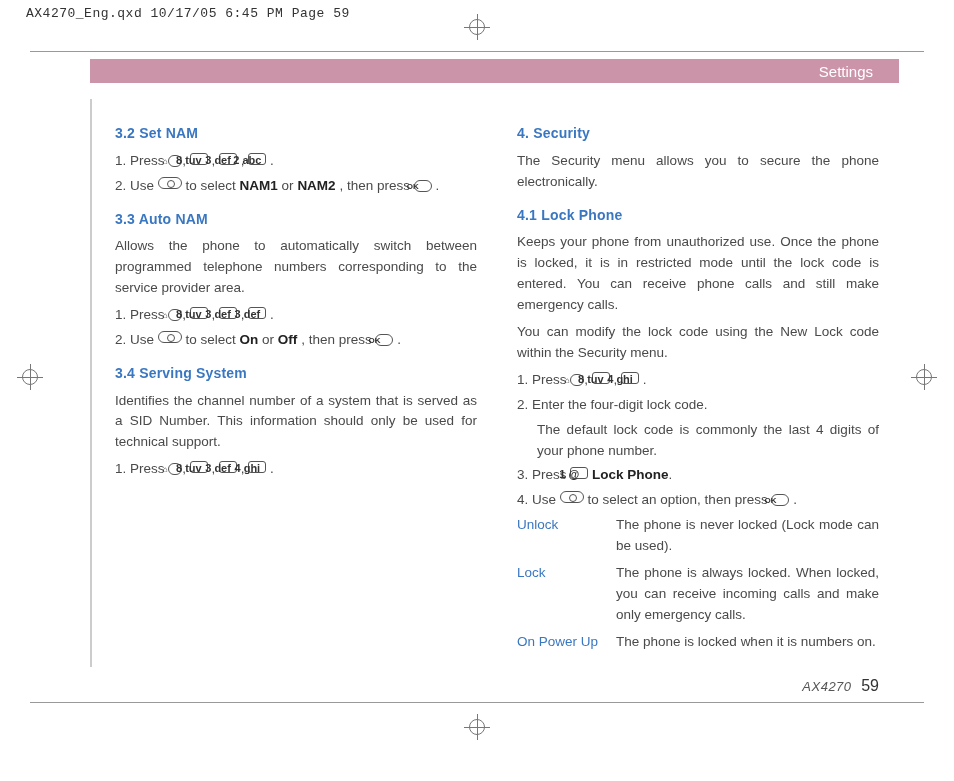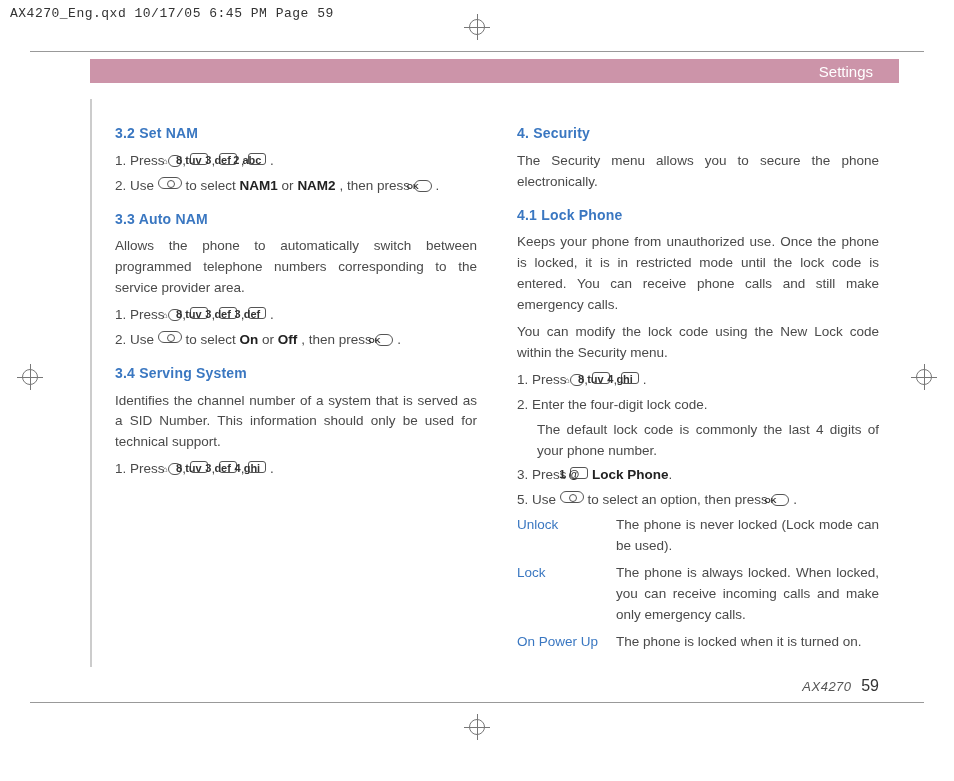--- a/index.html
+++ b/index.html
@@ -9,21 +9,21 @@
     width: 954px;
     height: 781px;
     position: relative;
     overflow: hidden;
     font-size: 14px;
     color: #333;
   }
   .slug {
     font-family: "Courier New", monospace;
     font-size: 13px;
-    padding: 6px 10px;
+    padding: 6px 26px;
     letter-spacing: 0.5px;
   }
   .page-frame {
     position: relative;
     margin: 0 30px;
     height: 700px;
   }
   .hline-top { position:absolute; left:0; right:0; top:24px; border-top:1px solid #999;}
   .hline-bot { position:absolute; left:0; right:0; bottom:24px; border-top:1px solid #999;}
   .regmark {
@@ -194,38 +194,38 @@
         <span class="keycap">4 ghi</span> .
       </p>
       <p class="step">2.  Enter the four-digit lock code.</p>
       <p class="step-sub">The default lock code is commonly the last 4 digits of your phone number.</p>
       <p class="step">
         <span>3.  Press </span>
         <span class="keycap">1 @</span> 
         <b>Lock Phone</b>.
       </p>
       <p class="step">
-        <span>5.  Use </span>
+        <span>4.  Use </span>
         <span class="keycap nav"></span>
         <span> to select an option, then press </span>
         <span class="keycap ok">OK</span> .
       </p>
 
       <div class="opt-table">
         <div class="opt-row">
           <div class="opt-term">Unlock</div>
           <div class="opt-def">The phone is never locked (Lock mode can be used).</div>
         </div>
         <div class="opt-row">
           <div class="opt-term">Lock</div>
           <div class="opt-def">The phone is always locked. When locked, you can receive incoming calls and make only emergency calls.</div>
         </div>
         <div class="opt-row">
           <div class="opt-term">On Power Up</div>
-          <div class="opt-def">The phone is locked when it is turned on.</div>
+          <div class="opt-def">The phone is locked when it is numbers on.</div>
         </div>
       </div>
     </div>
   </div>
 
   <div class="footer">
     <span class="model">AX4270</span>
     <span class="pg">59</span>
   </div>
 </div>

